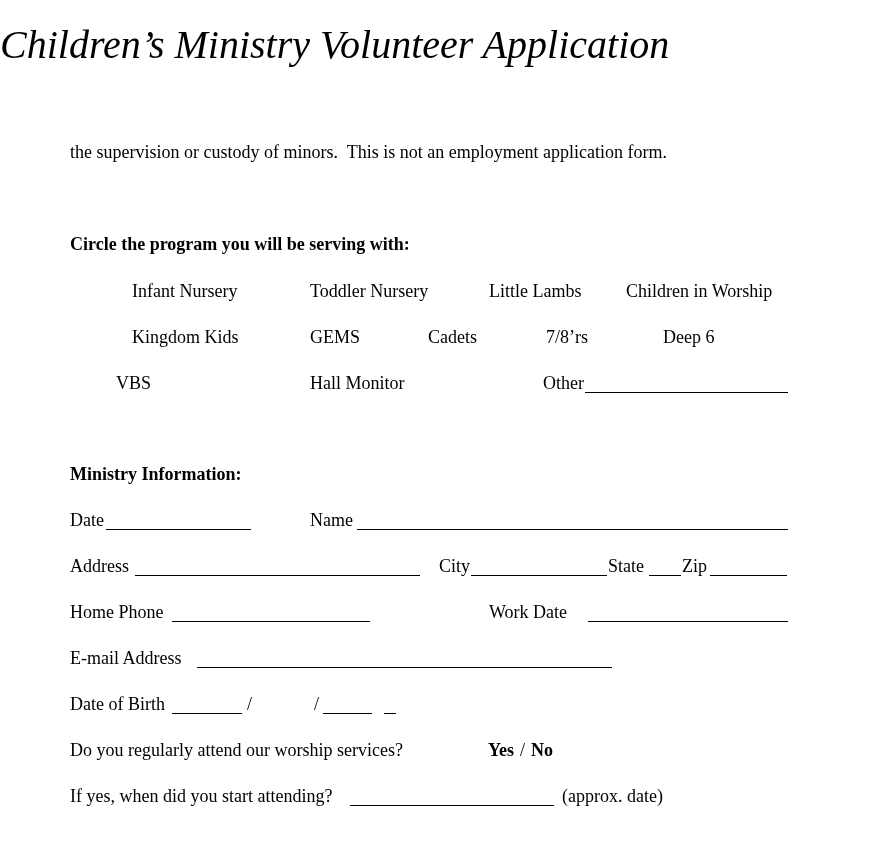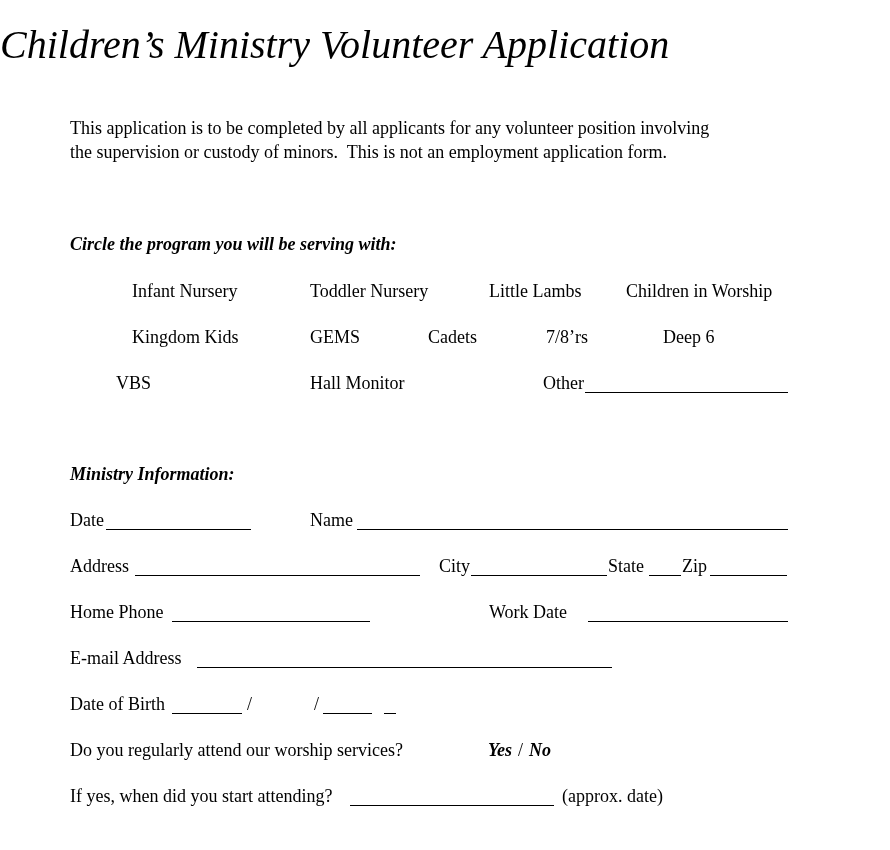--- a/index.html
+++ b/index.html
@@ -7,32 +7,31 @@
     position:relative;width:890px;height:850px;background:#ffffff;
     font-family:"Liberation Serif","DejaVu Serif",serif;color:#000000;overflow:hidden;
   }
   .title{
     position:absolute;left:0;top:20px;width:100%;margin:0;
     font-style:italic;font-weight:normal;font-size:40px;line-height:50px;white-space:pre;
   }
   .line{position:absolute;font-size:18px;line-height:24px;white-space:pre;}
   .row{position:absolute;left:0;width:716px;height:26px;}
   .lbl{position:absolute;top:0;font-size:18px;line-height:22px;white-space:pre;}
-  .bold{font-weight:bold;font-style:italic;}
+  .bold{font-weight:bold;}
   .blank{position:absolute;top:2px;height:18px;border-bottom:1.5px solid #000000;}
   .sep{position:absolute;top:0;font-size:18px;line-height:22px;}
 </style>
 </head>
 <body>
 
 <div class="page">
 
   <h1 class="title">Children’s Ministry Volunteer Application</h1>
 
-  <div class="line" style="left:70px;top:116px">This application is to be completed by all applicants for any volunteer position involving</div>
   <div class="line" style="left:70px;top:140px">the supervision or custody of minors.  This is not an employment application form.</div>
 
   <div class="line bold" style="left:70px;top:232px">Circle the program you will be serving with:</div>
 
   <div class="row" style="top:280px">
     <span class="lbl" style="left:132px">Infant Nursery</span>
     <span class="lbl" style="left:310px">Toddler Nursery</span>
     <span class="lbl" style="left:489px">Little Lambs</span>
     <span class="lbl" style="left:626px">Children in Worship</span>
   </div>

